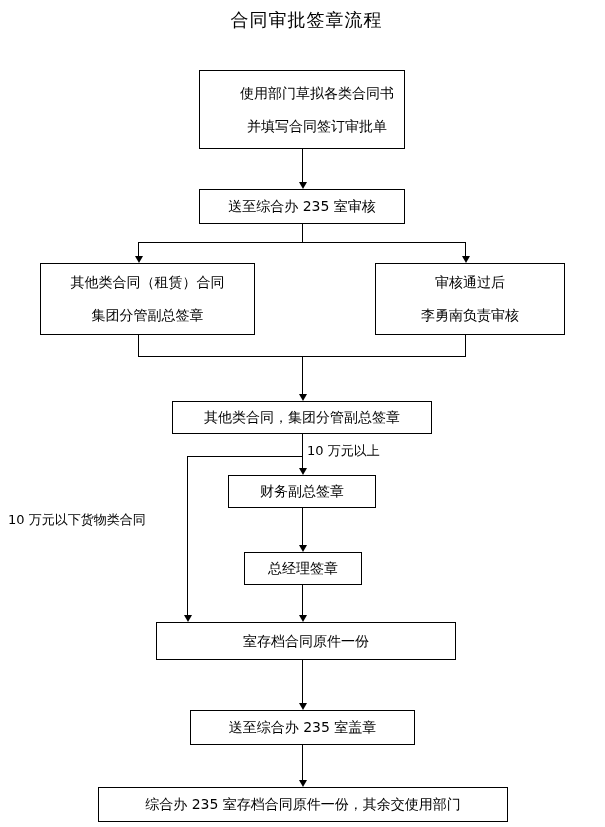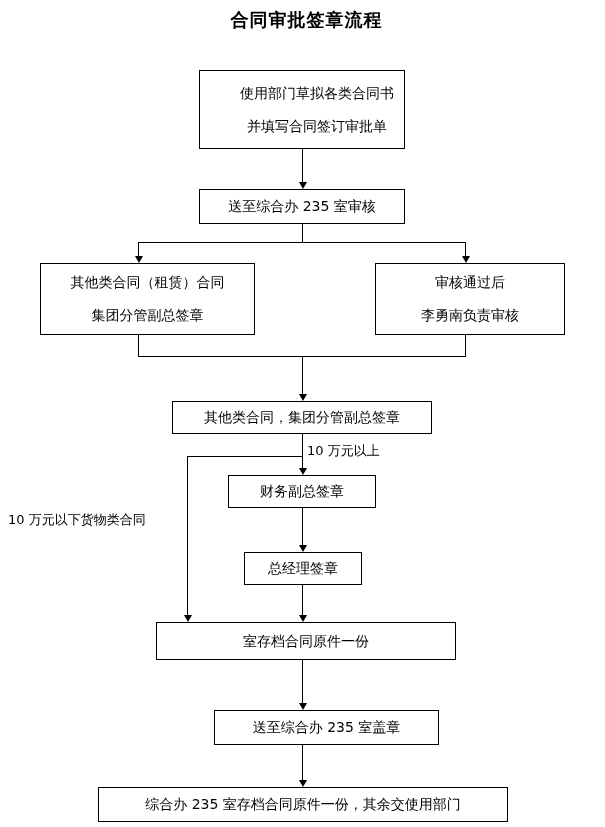--- a/index.html
+++ b/index.html
@@ -19,21 +19,21 @@
     background: #ffffff;
     overflow: hidden;
   }
   .title {
     position: absolute;
     left: 0;
     top: 8px;
     width: 605px;
     text-align: center;
     font-size: 18px;
-    font-weight: bold;
+    font-weight: normal;
     letter-spacing: 1px;
     line-height: 24px;
     white-space: nowrap;
     padding-left: 8px;
   }
   .node {
     position: absolute;
     border: 1px solid #000000;
     background: #ffffff;
     display: flex;
@@ -147,21 +147,21 @@
   <div class="vline" style="left:302px; top:585px; height:30px;"></div>
   <div class="arrow" style="left:299px; top:615px;"></div>
 
   <div class="node" style="left:156px; top:622px; width:300px; height:38px;">
     <span class="ln">室存档合同原件一份</span>
   </div>
 
   <div class="vline" style="left:302px; top:660px; height:43px;"></div>
   <div class="arrow" style="left:299px; top:703px;"></div>
 
-  <div class="node" style="left:190px; top:710px; width:225px; height:35px;margin-left:24px;">
+  <div class="node" style="left:190px; top:710px; width:225px; height:35px;">
     <span class="ln">送至综合办 235 室盖章</span>
   </div>
 
   <div class="vline" style="left:302px; top:745px; height:35px;"></div>
   <div class="arrow" style="left:299px; top:780px;"></div>
 
   <div class="node" style="left:98px; top:787px; width:410px; height:35px;">
     <span class="ln">综合办 235 室存档合同原件一份，其余交使用部门</span>
   </div>
 

